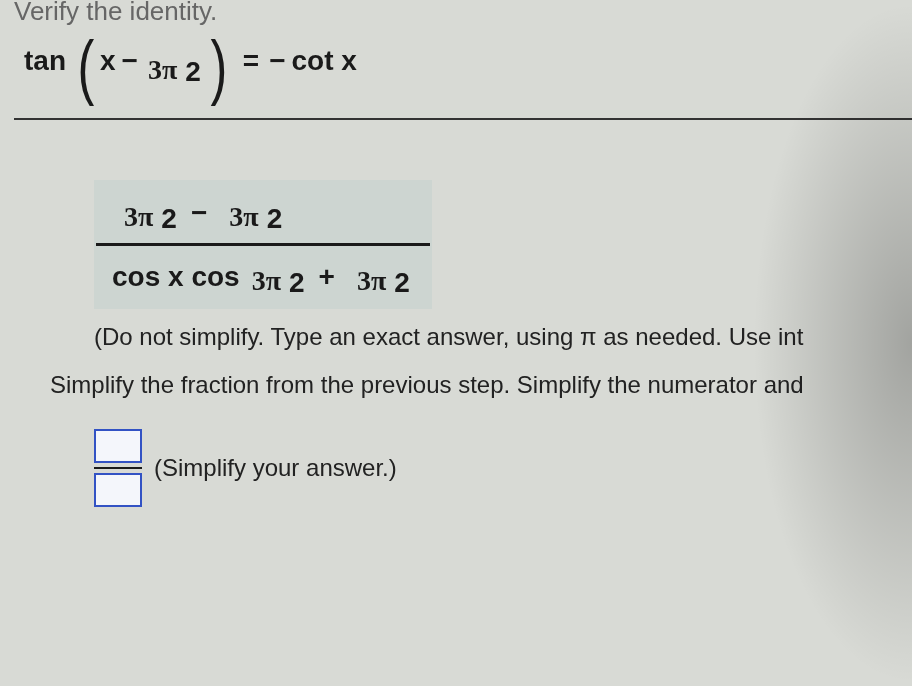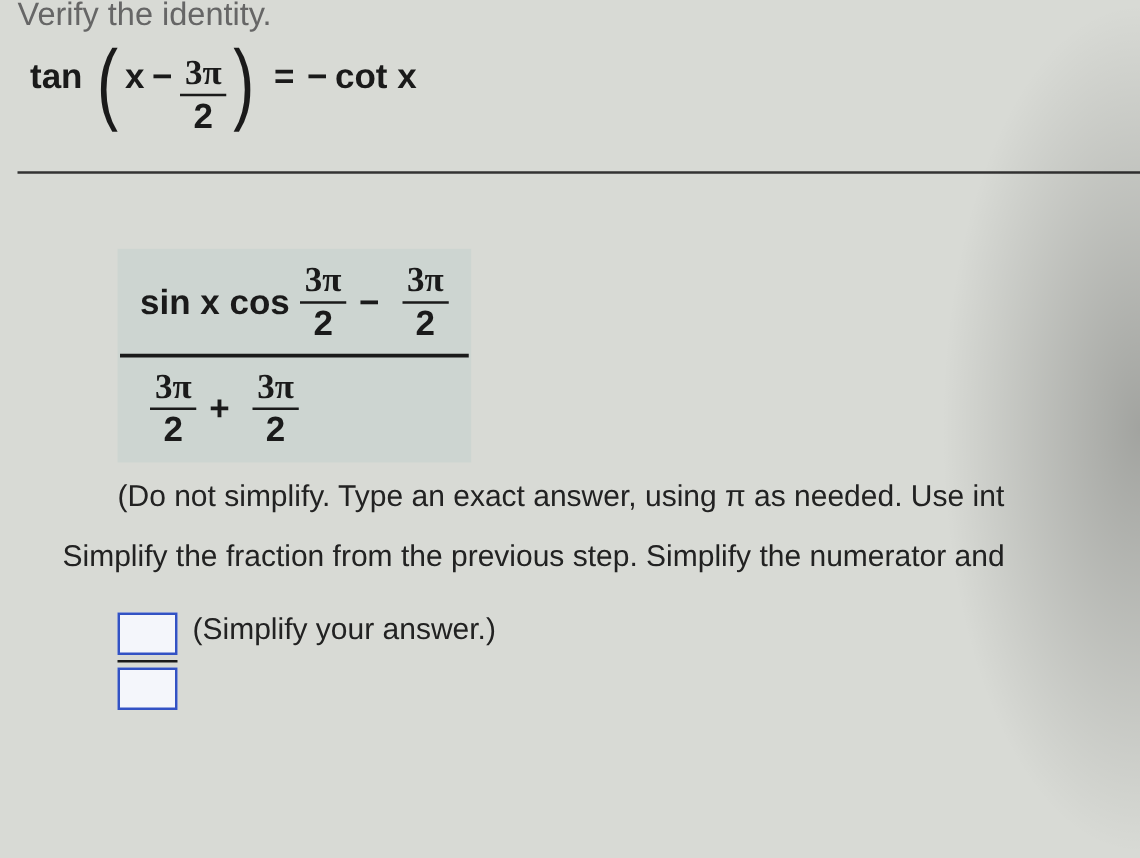--- a/index.html
+++ b/index.html
@@ -29,24 +29,25 @@
     }
     .bigparen {
       font-size: 72px;
       font-weight: normal;
       line-height: 0.6;
       margin: 0 2px;
       transform: scaleX(0.7);
     }
     .frac {
       display: inline-flex;
-      flex-direction: column;
+      flex-direction: row;
       align-items: center;
       vertical-align: middle;
       line-height: 1;
+      margin-top: 11px;
     }
     .frac .num { padding: 0 4px 2px; }
     .frac .bar {
       width: 100%;
       border-top: 2px solid #1a1a1a;
     }
     .frac .den { padding: 2px 4px 0; }
     .hr {
       border: none;
       border-top: 2px solid #333;
@@ -81,21 +82,21 @@
       margin-bottom: 20px;
     }
     .instr {
       font-size: 24px;
       color: #222;
       margin-left: 36px;
       margin-bottom: 30px;
     }
     .answer-row {
       display: flex;
-      align-items: flex-start;
+      align-items: center;
       margin-left: 80px;
       gap: 12px;
     }
     .answer-frac {
       display: flex;
       flex-direction: column;
       align-items: stretch;
       width: 48px;
     }
     .abox {
@@ -139,37 +140,37 @@
   <span style="margin:0 10px">=</span>
   <span style="margin-right:6px">−</span>
   <span>cot x</span>
 </div>
 
 <hr class="hr">
 
 <div class="bigfrac-wrap">
   <div class="bigfrac">
     <div class="bigfrac-row">
-      <span>sin x cos</span>
       <span style="width:8px"></span>
       <span class="frac">
         <span class="num pi">3π</span>
         <span class="bar"></span>
         <span class="den">2</span>
       </span>
       <span style="margin:0 10px">−</span>
       <span style="width:8px"></span>
       <span class="frac">
         <span class="num pi">3π</span>
         <span class="bar"></span>
         <span class="den">2</span>
       </span>
     </div>
     <div class="bigfrac-bar"></div>
     <div class="bigfrac-row">
+      <span>cos x cos</span>
       <span style="width:8px"></span>
       <span class="frac">
         <span class="num pi">3π</span>
         <span class="bar"></span>
         <span class="den">2</span>
       </span>
       <span style="margin:0 10px">+</span>
       <span style="width:8px"></span>
       <span class="frac">
         <span class="num pi">3π</span>

